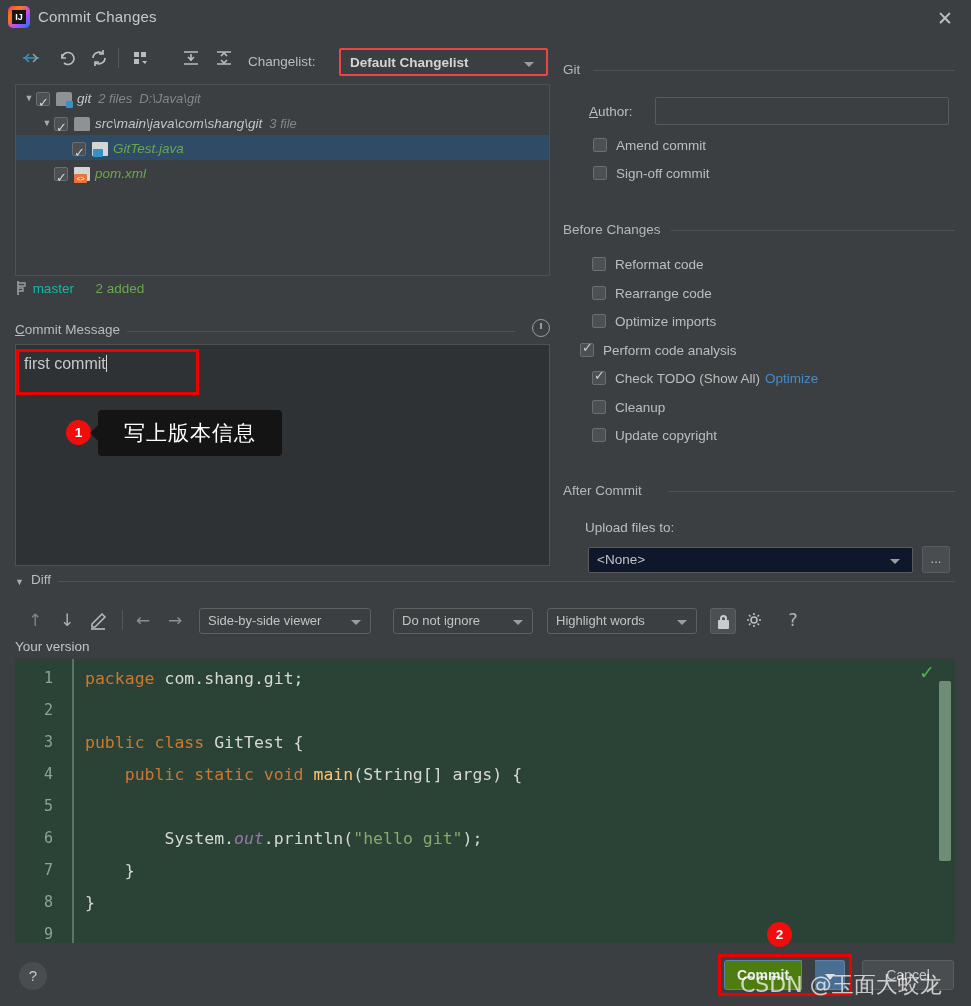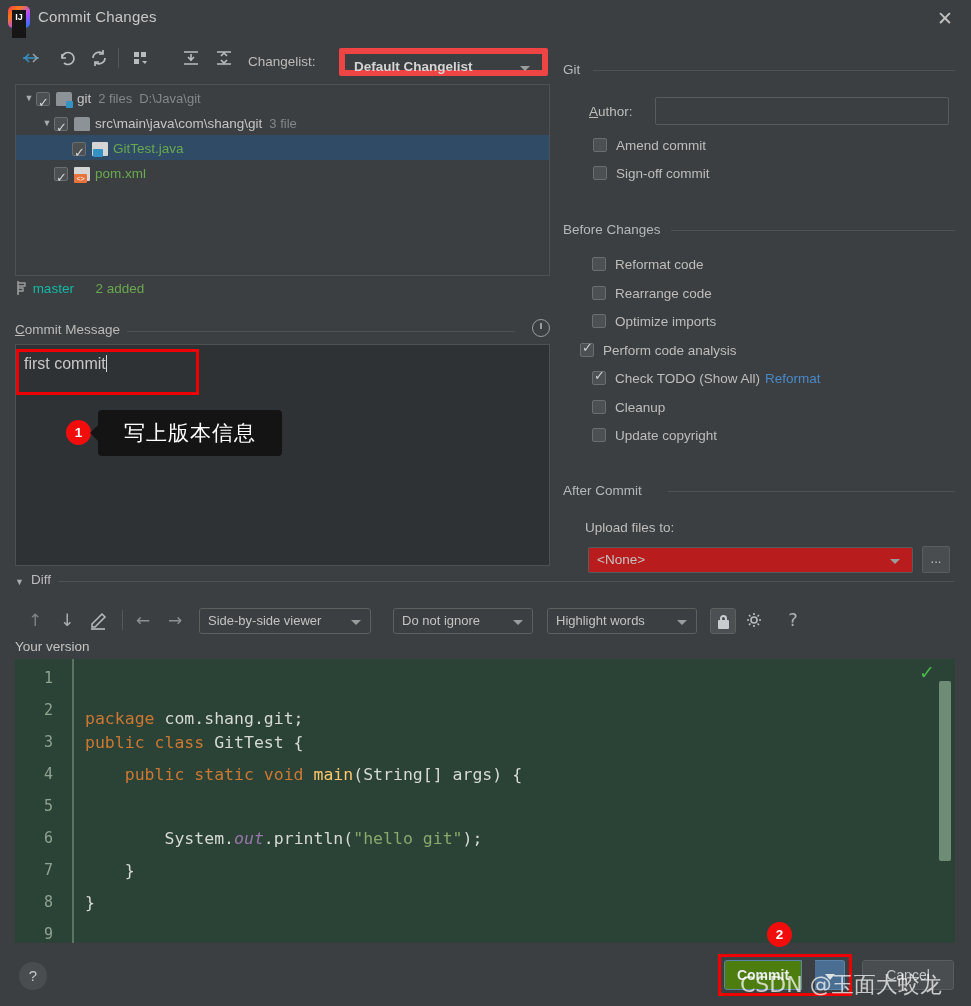--- a/index.html
+++ b/index.html
@@ -10,39 +10,39 @@
     font-size: 13px;
     color: #bbbbbb;
     overflow: hidden;
   }
   #app { position: relative; width: 971px; height: 1006px; background: #3c3f41; }
 
   
   .titlebar { position:absolute; left:0; top:0; width:971px; height:36px; background:#3c3f41; }
   .title-icon { position:absolute; left:8px; top:6px; width:22px; height:22px; border-radius:5px;
      background: linear-gradient(135deg,#fe315d 0%,#f97a12 28%,#b74aff 62%,#087cfa 100%); }
-  .title-icon .glyph { position:absolute; left:4px; top:4px; width:14px; height:28px; background:#161616;
+  .title-icon .glyph { position:absolute; left:4px; top:4px; width:14px; height:14px; background:#161616;
      color:#fff; font-size:9px; font-weight:bold; line-height:14px; text-align:center; font-family:"Liberation Sans",sans-serif;}
   .title-text { position:absolute; left:38px; top:8px; font-size:15px; color:#c8c8c8; letter-spacing:.2px;}
   .close-btn { position:absolute; right:14px; top:6px; width:24px; height:24px; color:#c0c0c0; font-size:19px;
      line-height:24px; text-align:center; cursor:pointer; font-family:"DejaVu Sans",sans-serif;}
 
   
   .toolbar { position:absolute; left:0; top:38px; width:555px; height:40px; }
   .tb-ico { position:absolute; top:9px; width:22px; height:22px; cursor:pointer; }
   .tb-sep { position:absolute; top:10px; width:1px; height:20px; background:#555759; }
   .changelist-label { position:absolute; left:248px; top:54px; font-size:13.5px; color:#bbbbbb;text-align:center; }
   .changelist-combo { position:absolute; left:339px; top:48px; width:209px; height:28px;
-     background:#3c3f41; border:6px solid #ef4444; border-radius:2px; cursor:pointer; }
+     background:#3c3f41; border:2px solid #ef4444; border-radius:2px; cursor:pointer; }
   .changelist-combo .val { position:absolute; left:9px; top:5px; font-size:13.5px; font-weight:bold; color:#d4d4d4; }
   .caret-dn { width:0;height:0;border-left:5px solid transparent;border-right:5px solid transparent;border-top:5px solid #9a9d9e; }
 
   
   .tree { position:absolute; left:15px; top:84px; width:535px; height:192px;
-     background:#3c3f41; border:1px solid #4e5052; overflow:hidden; }
+     background:#3c3f41; border:1px solid #4e5052; overflow:hidden;font-style:italic; }
   .tree-row { position:relative; height:25px; line-height:25px; white-space:nowrap; padding-left:6px; }
   .tree-row.sel { background:#2f4b66; }
   .tw { display:inline-block; width:14px; text-align:center; color:#a9acae; font-size:9px; vertical-align:middle; }
   .cb { display:inline-block; width:14px; height:14px; border:1px solid #6b6e70; background:#4c5052;
         vertical-align:middle; position:relative; margin-right:6px; border-radius:2px; }
   .cb.on:after { content:"\2713"; position:absolute; left:1px; top:-3px; font-size:13px; color:#d6d6d6; font-family:"DejaVu Sans",sans-serif;}
   .ficon { display:inline-block; width:16px; height:14px; vertical-align:middle; margin-right:5px; position:relative; }
   .folder { background:#8d9296; border-radius:2px 2px 1px 1px; }
   .folder.vcs:after { content:""; position:absolute; right:-1px; bottom:-2px; width:7px; height:7px; background:#3592c4; border-radius:1px;}
   .jicon { background:#d5d5d5; border-radius:1px; }
@@ -89,21 +89,21 @@
   .chk-row { position:absolute; height:24px; cursor:pointer; white-space:nowrap; }
   .chk { display:inline-block; width:14px; height:14px; border:1px solid #6b6e70; background:#4c5052;
         border-radius:2px; vertical-align:-2px; position:relative; margin-right:9px;}
   .chk.on:after { content:"\2713"; position:absolute; left:1px; top:-4px; font-size:13px; color:#cfcfcf; font-family:"DejaVu Sans",sans-serif;}
   .chk-lbl { font-size:13.5px; color:#bdbdbd; }
   .lnk { font-size:13.5px; color:#4a88c7; cursor:pointer; margin-left:5px; }
   .author-lbl { position:absolute; left:589px; top:104px; font-size:13.5px; color:#bdbdbd; }
   .author-inp { position:absolute; left:655px; top:97px; width:294px; height:28px; background:#3c3f41;
         border:1px solid #585b5d; border-radius:2px; }
   .upload-lbl { position:absolute; left:585px; top:520px; font-size:13.5px; color:#bdbdbd; }
-  .upload-combo { position:absolute; left:588px; top:547px; width:325px; height:26px; background:#b91c1c;
+  .upload-combo { position:absolute; left:588px; top:547px; width:325px; height:26px; background:#0f172a;
         border:1px solid #585b5d; border-radius:2px; cursor:pointer; }
   .upload-combo .val { position:absolute; left:8px; top:4px; font-size:13.5px; color:#c3c3c3; }
   .upload-dots { position:absolute; left:922px; top:546px; width:28px; height:27px; background:#4a4d4f;
         border:1px solid #5a5d5f; border-radius:2px; color:#c0c0c0; font-size:13px; text-align:center; line-height:24px; cursor:pointer;}
 
   
   .diff-header { position:absolute; left:15px; top:574px; width:940px; height:18px; }
   .diff-tw { position:absolute; left:0; top:3px; width:12px; color:#a9acae; font-size:9px; cursor:pointer; }
   .diff-lbl { position:absolute; left:16px; top:-2px; font-size:13.5px; color:#bbbbbb; background:#3c3f41; padding-right:7px; z-index:2;}
   .diff-ln { position:absolute; left:16px; top:7px; width:924px; height:1px; background:#4e5052; }
@@ -270,21 +270,21 @@
 
   <div id="git-checks">
       <div class="chk-row" style="left: 593px; top: 138px;"><span class="chk"></span><span class="chk-lbl">Amend commit</span></div>
       <div class="chk-row" style="left: 593px; top: 166px;"><span class="chk"></span><span class="chk-lbl">Sign-off commit</span></div>
     </div>
   <div id="before-checks">
       <div class="chk-row" style="left: 592px; top: 257px;"><span class="chk"></span><span class="chk-lbl">Reformat code</span></div>
       <div class="chk-row" style="left: 592px; top: 285.5px;"><span class="chk"></span><span class="chk-lbl">Rearrange code</span></div>
       <div class="chk-row" style="left: 592px; top: 314px;"><span class="chk"></span><span class="chk-lbl">Optimize imports</span></div>
       <div class="chk-row" style="left: 580px; top: 342.5px;"><span class="chk on"></span><span class="chk-lbl">Perform code analysis</span></div>
-      <div class="chk-row" style="left: 592px; top: 371px;"><span class="chk on"></span><span class="chk-lbl">Check TODO (Show All)</span><span class="lnk">Reformat</span></div>
+      <div class="chk-row" style="left: 592px; top: 371px;"><span class="chk on"></span><span class="chk-lbl">Check TODO (Show All)</span><span class="lnk">Optimize</span></div>
       <div class="chk-row" style="left: 592px; top: 399.5px; text-align: right;"><span class="chk"></span><span class="chk-lbl">Cleanup</span></div>
       <div class="chk-row" style="left: 592px; top: 428px;"><span class="chk"></span><span class="chk-lbl">Update copyright</span></div>
     </div>
 
   <div class="upload-lbl">Upload files to:</div>
   <div class="upload-combo">
     <div class="val">&lt;None&gt;</div>
     <div class="caret-dn" style="position:absolute;right:12px;top:11px"></div>
   </div>
   <div class="upload-dots">...</div>
@@ -341,21 +341,21 @@
         <div class="gnum" style="top: 74px;">3</div>
         <div class="gnum" style="top: 106px;">4</div>
         <div class="gnum" style="top: 138px;">5</div>
         <div class="gnum" style="top: 170px;">6</div>
         <div class="gnum" style="top: 202px;">7</div>
         <div class="gnum" style="top: 234px;">8</div>
         <div class="gnum" style="top: 266px;">9</div>
       </div>
     <div class="gsep"></div>
     <div id="codelines">
-        <div class="cline" style="top: 10px; margin-top: 40px;"><span class="kw">package</span><span class="pl"> com.shang.git;</span></div>
+        <div class="cline" style="top: 10px;"><span class="kw">package</span><span class="pl"> com.shang.git;</span></div>
         <div class="cline" style="top: 42px;"></div>
         <div class="cline" style="top: 74px;"><span class="kw">public class</span><span class="pl"> GitTest {</span></div>
         <div class="cline" style="top: 106px;"><span class="kw">    public static void</span><span class="pl"> </span><span class="fn">main</span><span class="pl">(String[] args) {</span></div>
         <div class="cline" style="top: 138px;"></div>
         <div class="cline" style="top: 170px;"><span class="pl">        System.</span><span class="fld">out</span><span class="pl">.println(</span><span class="str">"hello git"</span><span class="pl">);</span></div>
         <div class="cline" style="top: 202px;"><span class="pl">    }</span></div>
         <div class="cline" style="top: 234px;"><span class="pl">}</span></div>
         <div class="cline" style="top: 266px;"></div>
       </div>
     <div class="code-check">✓</div>

